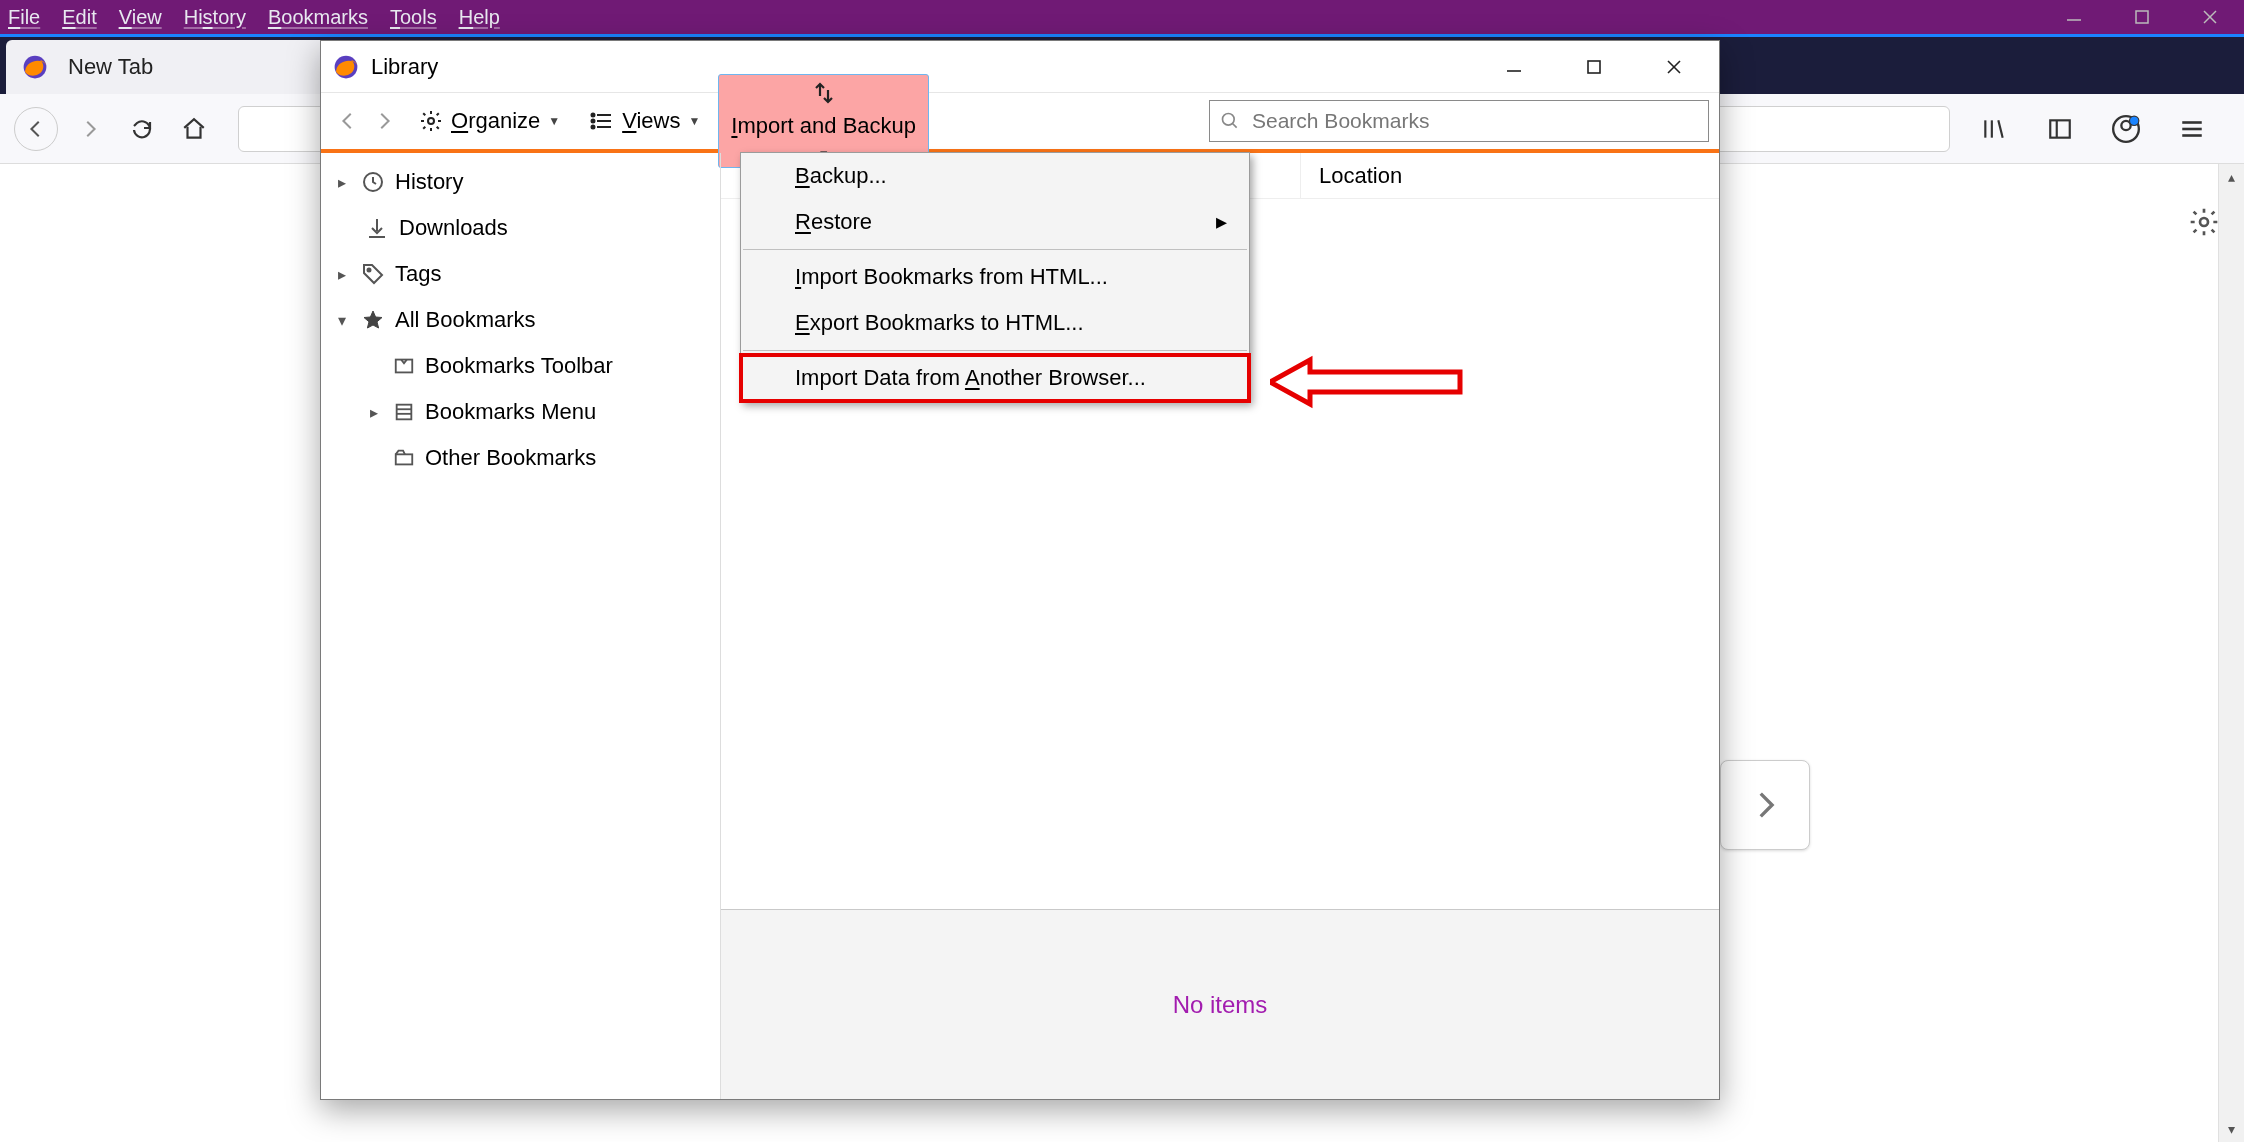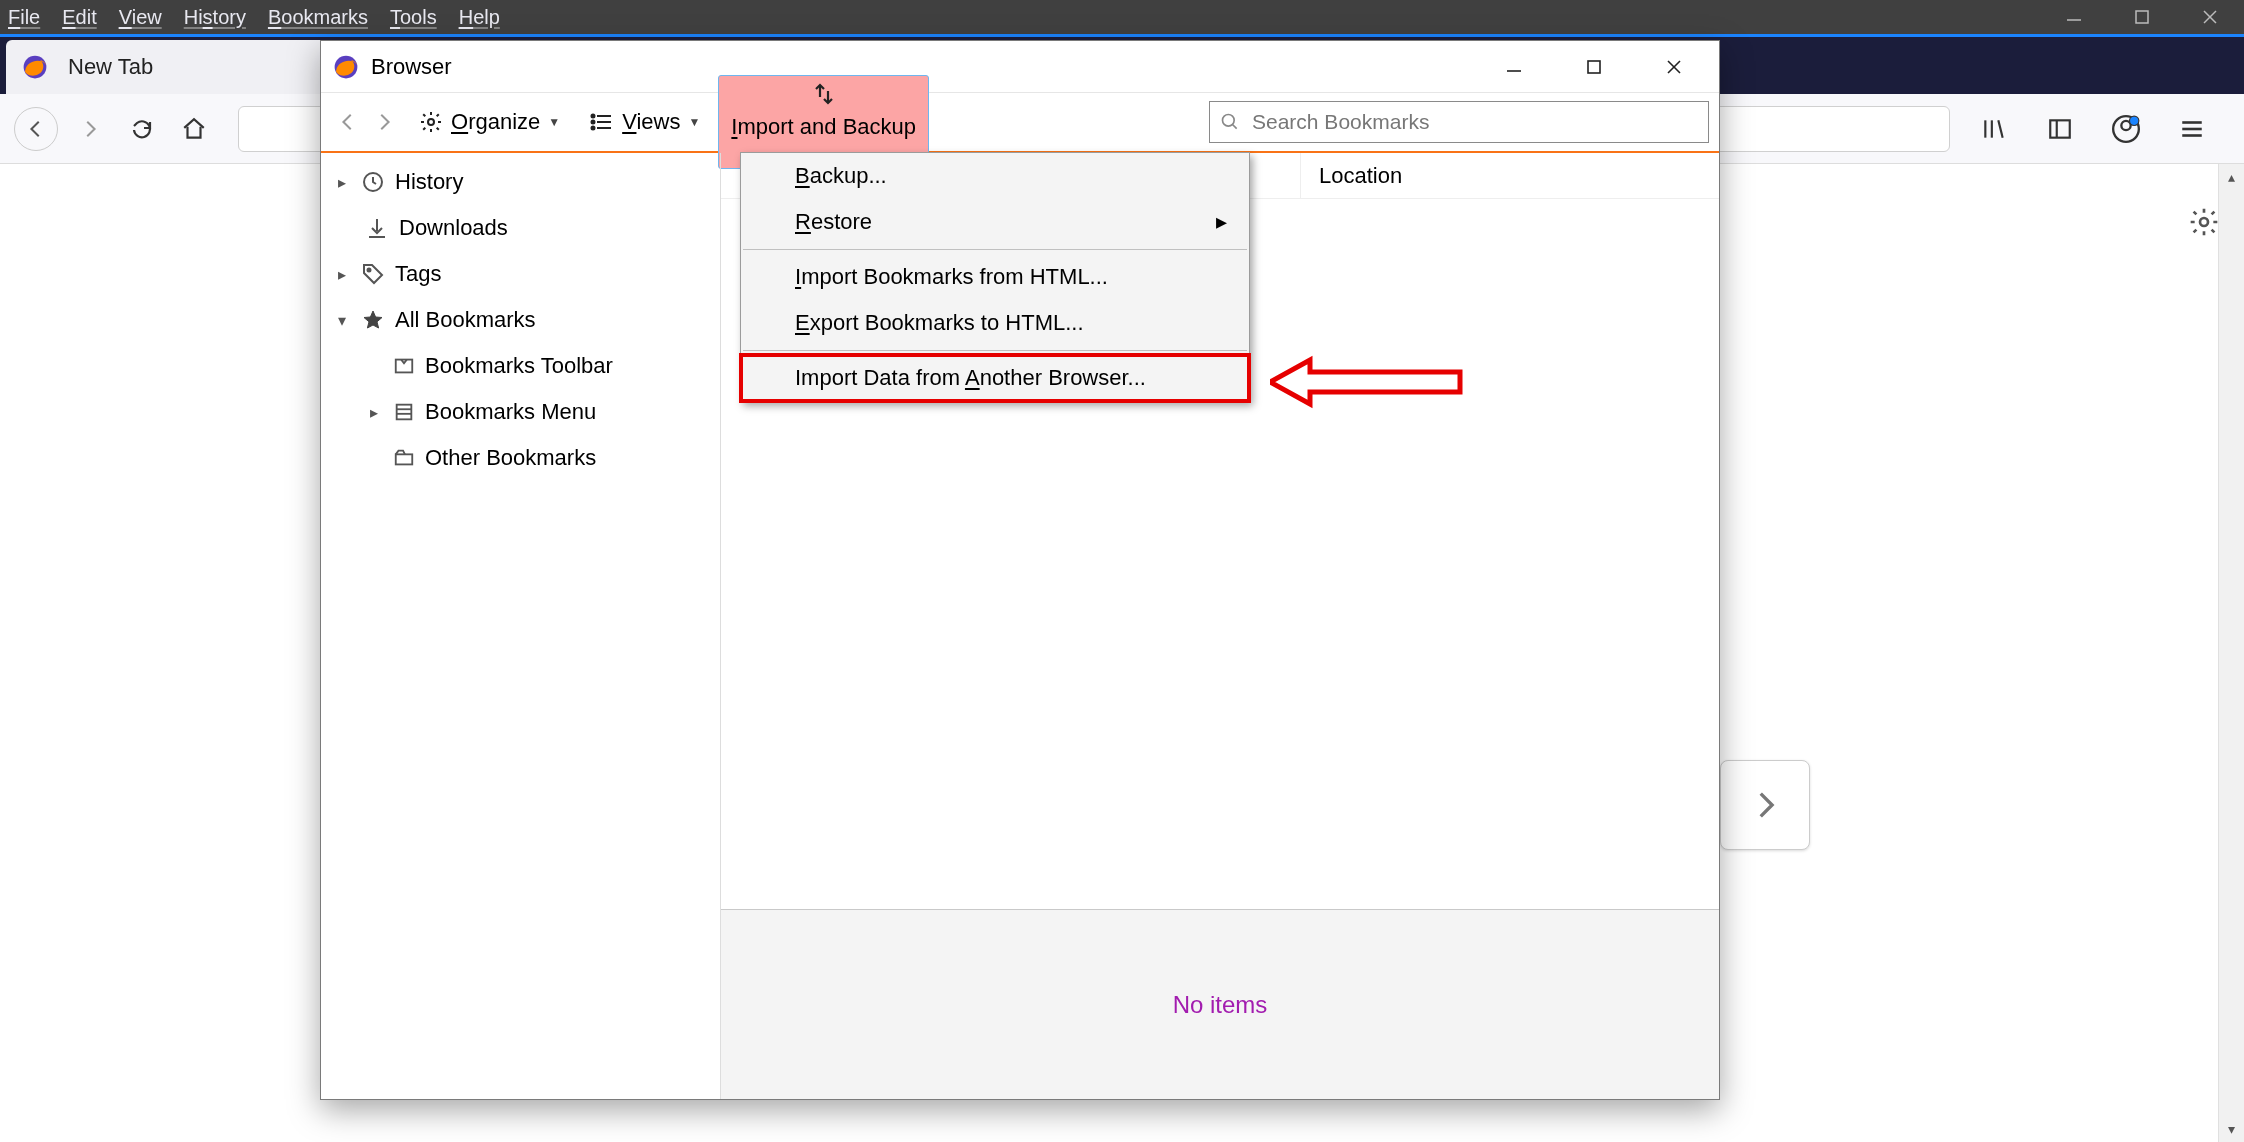--- a/index.html
+++ b/index.html
@@ -1,19 +1,19 @@
 <!DOCTYPE html>
 <html><head>
 <meta charset="utf-8">
 <style>
   * { box-sizing: border-box; margin: 0; padding: 0; font-family: "Segoe UI", Tahoma, sans-serif; }
   body { width: 2244px; height: 1142px; background: #fff; overflow: hidden; position: relative; }
 
   
-  .menubar { height: 34px; background: #404040; display: flex; align-items: center; padding: 0 8px; gap: 22px; color: #e8e8f0; font-size: 20px; }
+  .menubar { height: 34px; background: #701a75; display: flex; align-items: center; padding: 0 8px; gap: 22px; color: #e8e8f0; font-size: 20px; }
   .menubar span { text-decoration: underline; text-decoration-color: rgba(255,255,255,.35); text-underline-offset: 3px; cursor: default; }
   .menubar .u { text-decoration: underline; }
   .winctrl { position: absolute; right: 0; top: 0; height: 34px; display:flex; }
   .winctrl div { width: 68px; display:flex; align-items:center; justify-content:center; color:#ccc; font-size:18px;}
   .winctrl svg{stroke:#bbb;}
 
   .tabstrip { height: 60px; background: #1b1d3b; border-top: 3px solid #1b84ff; display:flex; align-items:flex-end; padding-left:6px;}
   .tab { background:#f0f0f4; height:54px; width:320px; border-top-left-radius:6px; border-top-right-radius:6px; display:flex; align-items:center; gap:20px; padding:0 16px; font-size:22px; color:#222;}
   .tab .ff-icon{width:26px;height:26px;}
 
@@ -32,21 +32,21 @@
 
   .forward-floater{position:absolute;left:1720px;top:760px;width:90px;height:90px;border:1px solid #ccc;border-radius:8px;background:#fff;display:flex;align-items:center;justify-content:center;box-shadow:0 1px 3px rgba(0,0,0,.15);}
 
   
   .library{position:absolute;left:320px;top:40px;width:1400px;height:1060px;background:#fff;border:1px solid #7a7a7a;box-shadow:0 10px 30px rgba(0,0,0,.35);}
   .lib-title{height:52px;display:flex;align-items:center;gap:12px;padding:0 12px;border-bottom:1px solid #e6e6e6;font-size:22px;}
   .lib-title .ff-icon{width:26px;height:26px;}
   .lib-winbtns{margin-left:auto;display:flex;gap:42px;padding-right:14px;}
   .lib-winbtns div{width:38px;height:38px;display:flex;align-items:center;justify-content:center;}
 
-  .lib-toolbar{height:60px;border-bottom:2px solid #f97316;display:flex;align-items:center;padding:0 10px;gap:6px;font-size:22px;text-align:center;}
+  .lib-toolbar{height:60px;border-bottom:4px solid #f97316;display:flex;align-items:center;padding:0 10px;gap:6px;font-size:22px;text-align:center;}
   .lib-nav{display:flex;gap:2px;}
   .lib-nav div{width:34px;height:34px;display:flex;align-items:center;justify-content:center;color:#888;}
   .lib-btn{display:flex;align-items:center;gap:8px;padding:6px 12px;border-radius:3px;}
   .lib-btn.active{background:#fca5a5;border:1px solid #6fb6ef;flex-direction:column;}
   .lib-btn .caret{font-size:12px;color:#444;}
 
   .lib-search{margin-left:auto;width:500px;height:42px;border:1px solid #8a8a8a;display:flex;align-items:center;gap:12px;padding:0 10px;font-size:21px;color:#777;}
   .lib-body{display:flex;height:calc(100% - 112px);}
 
   .lib-side{width:400px;border-right:1px solid #ddd;padding-top:6px;font-size:22px;}
@@ -192,21 +192,21 @@
 </div>
 
 <div class="library">
   <div class="lib-title">
     <span class="ff-icon">
       <svg viewBox="0 0 32 32" width="26" height="26">
           <circle cx="16" cy="16" r="14" fill="#5a3fc0"></circle>
           <path d="M4 20c2-12 20-16 26-6-1-3-4-6-8-7 6 4 6 14-2 18-9 5-18-2-16-5z" fill="#ff8a00"></path>
         </svg>
     </span>
-    <span>Browser</span>
+    <span>Library</span>
     <div class="lib-winbtns">
       <div>
           <svg width="20" height="20" stroke="#222" stroke-width="1.6">
             <line x1="3" y1="14" x2="17" y2="14"></line>
           </svg>
         </div>
       <div>
           <svg width="18" height="18" stroke="#222" stroke-width="1.6" fill="none">
             <rect x="3" y="3" width="12" height="12"></rect>
           </svg>

